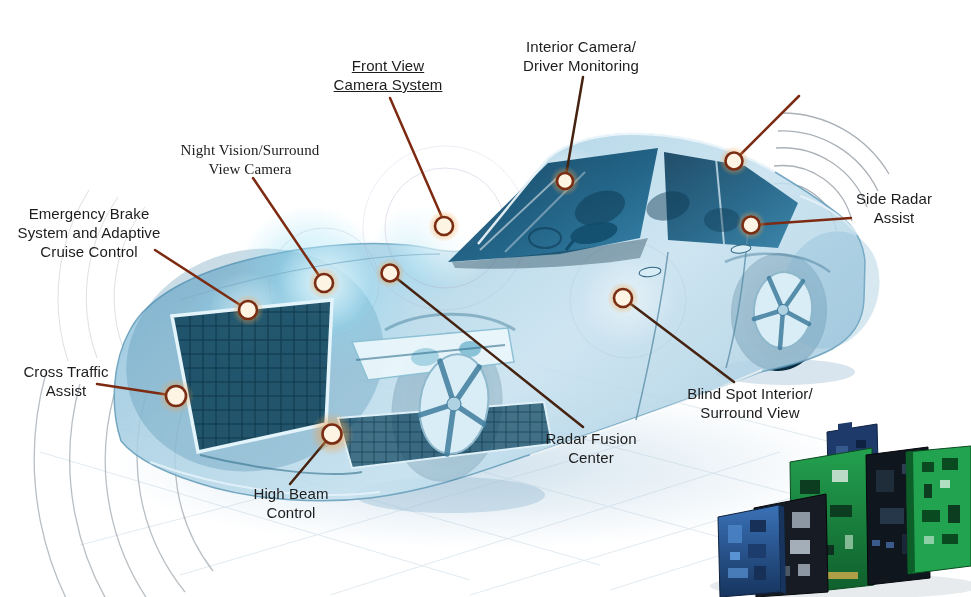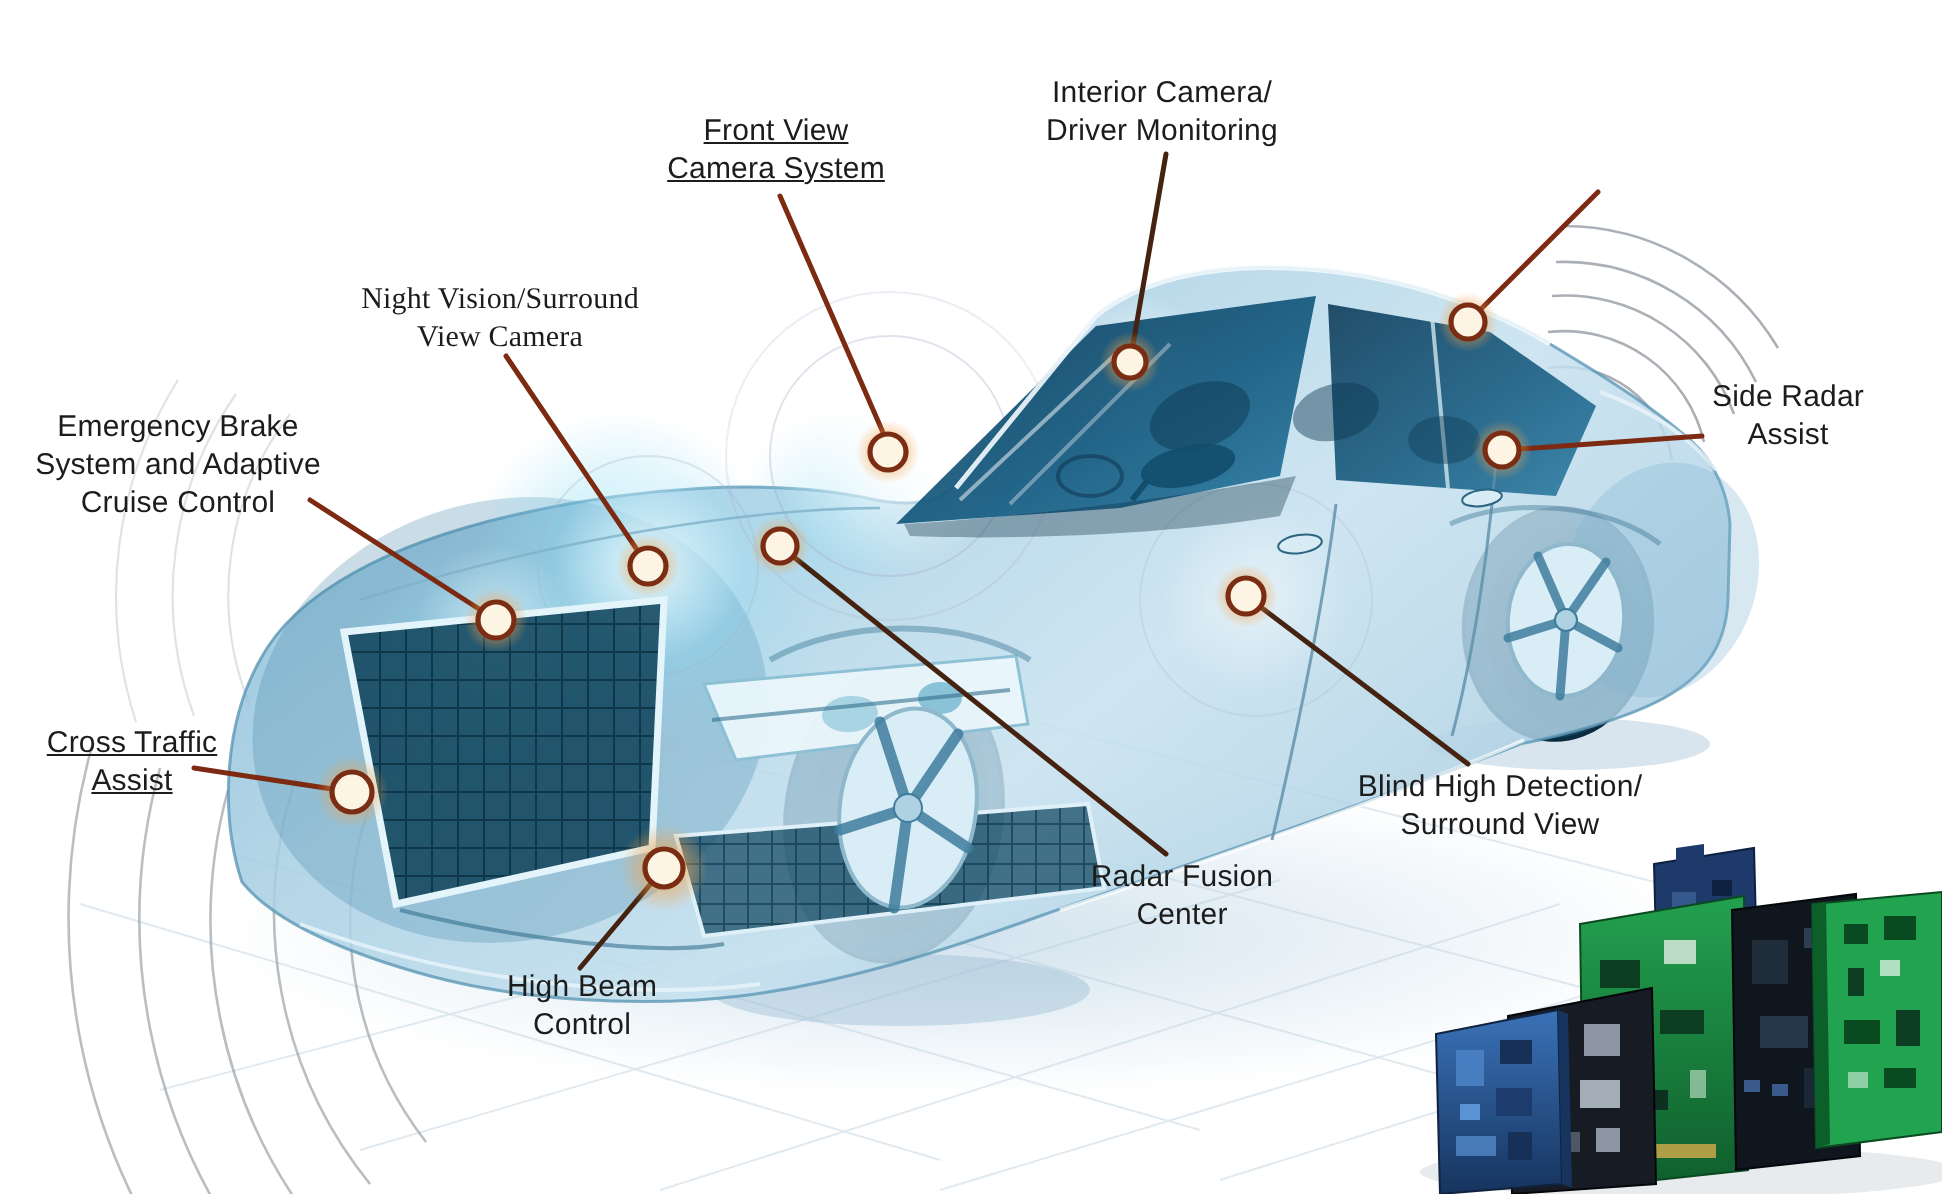--- a/index.html
+++ b/index.html
@@ -343,21 +343,21 @@
 Camera System</div>
   <div class="callout" style="left:560px; top:37px;margin-left:21px;">Interior Camera/
 Driver Monitoring</div>
   <div class="callout" style="left:894px; top:189px;">Side Radar
 Assist</div>
   <div class="callout" style="left:250px; top:141px;font-family:Liberation Serif, serif;">Night Vision/Surround
 View Camera</div>
   <div class="callout" style="left:89px;  top:204px;">Emergency Brake
 System and Adaptive
 Cruise Control</div>
-  <div class="callout" style="left:66px;  top:362px;text-decoration:underline;">Cross Traffic
+  <div class="callout" style="left:66px;  top:362px;">Cross Traffic
 Assist</div>
   <div class="callout" style="left:591px; top:429px;">Radar Fusion
 Center</div>
   <div class="callout" style="left:291px; top:484px;">High Beam
 Control</div>
-  <div class="callout" style="left:750px; top:384px;">Blind High Detection/
+  <div class="callout" style="left:750px; top:384px;">Blind Spot Interior/
 Surround View</div>
 </div>
 
 </body></html>

